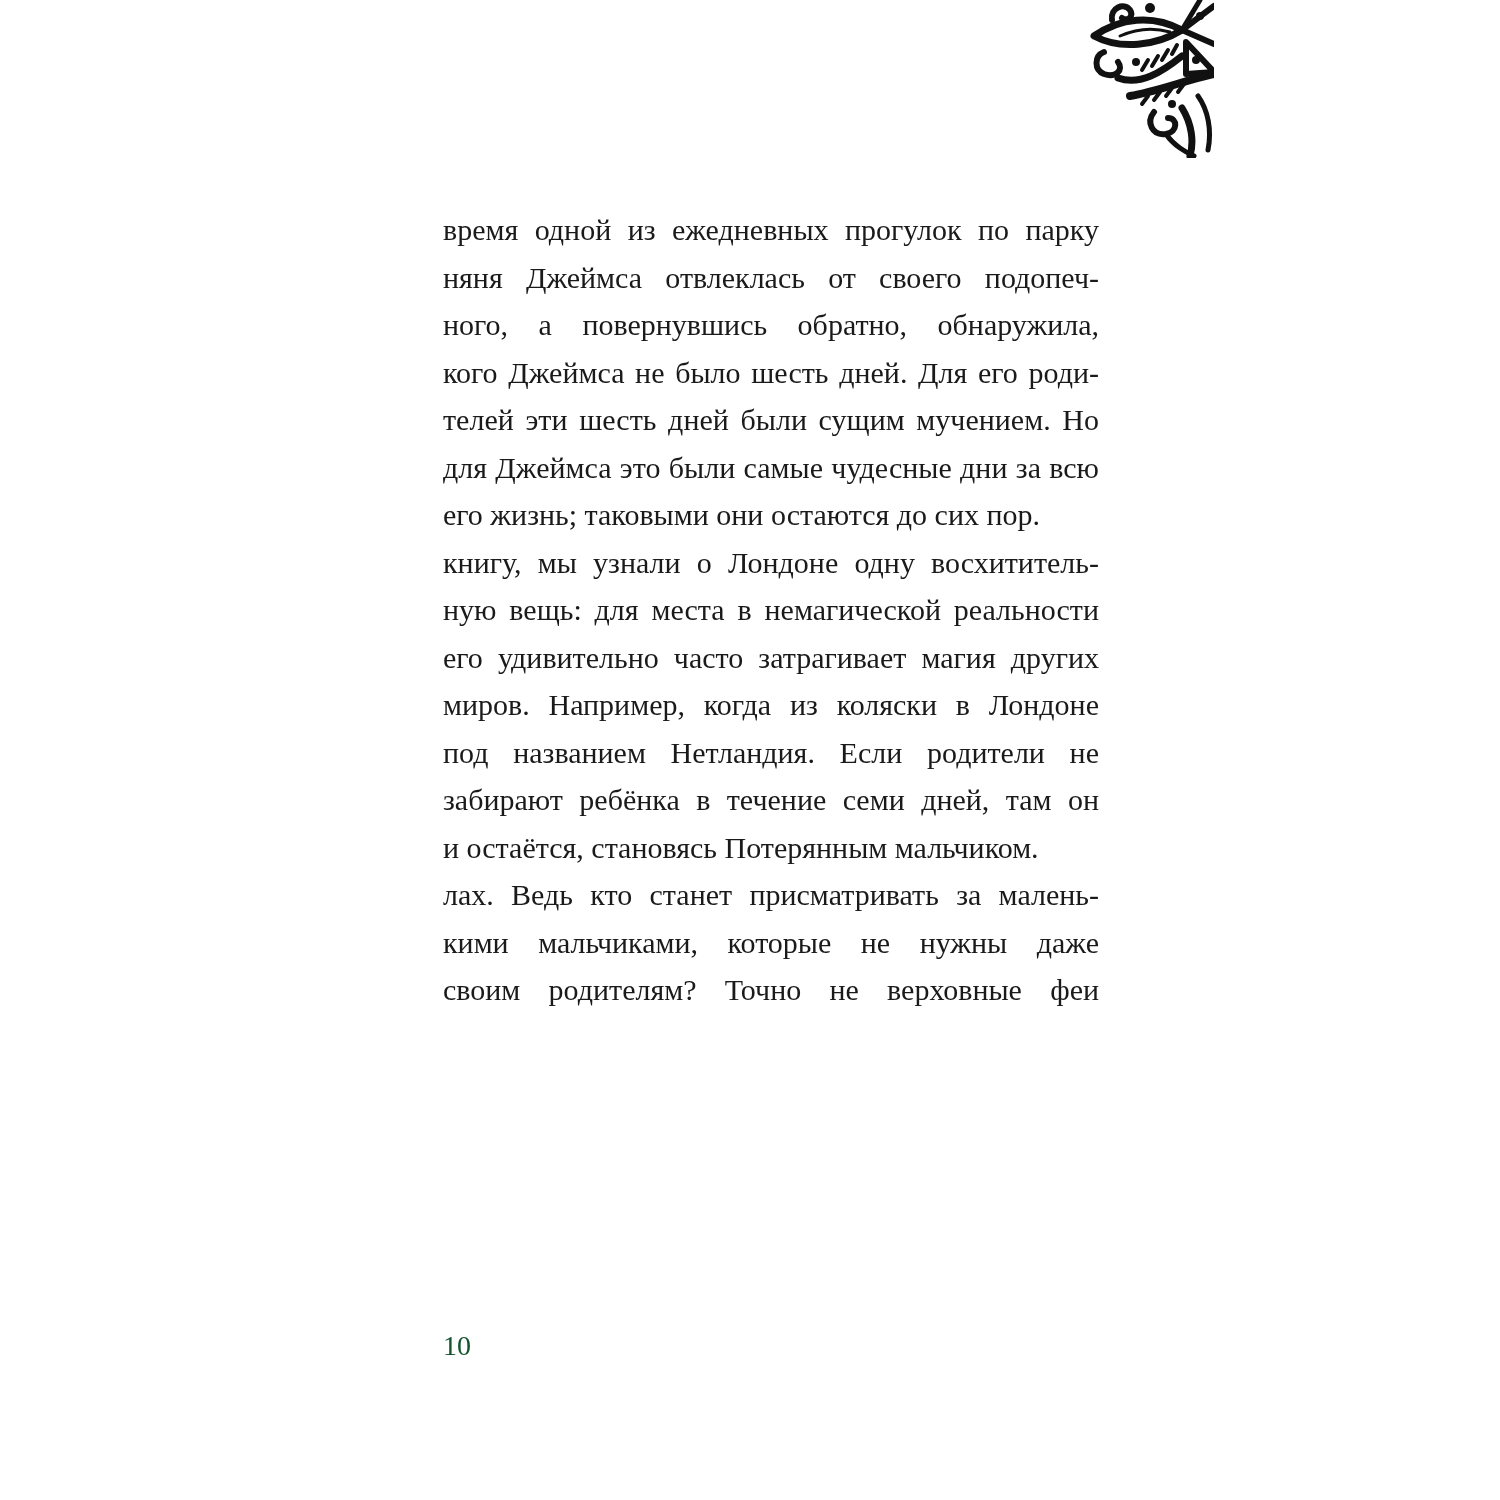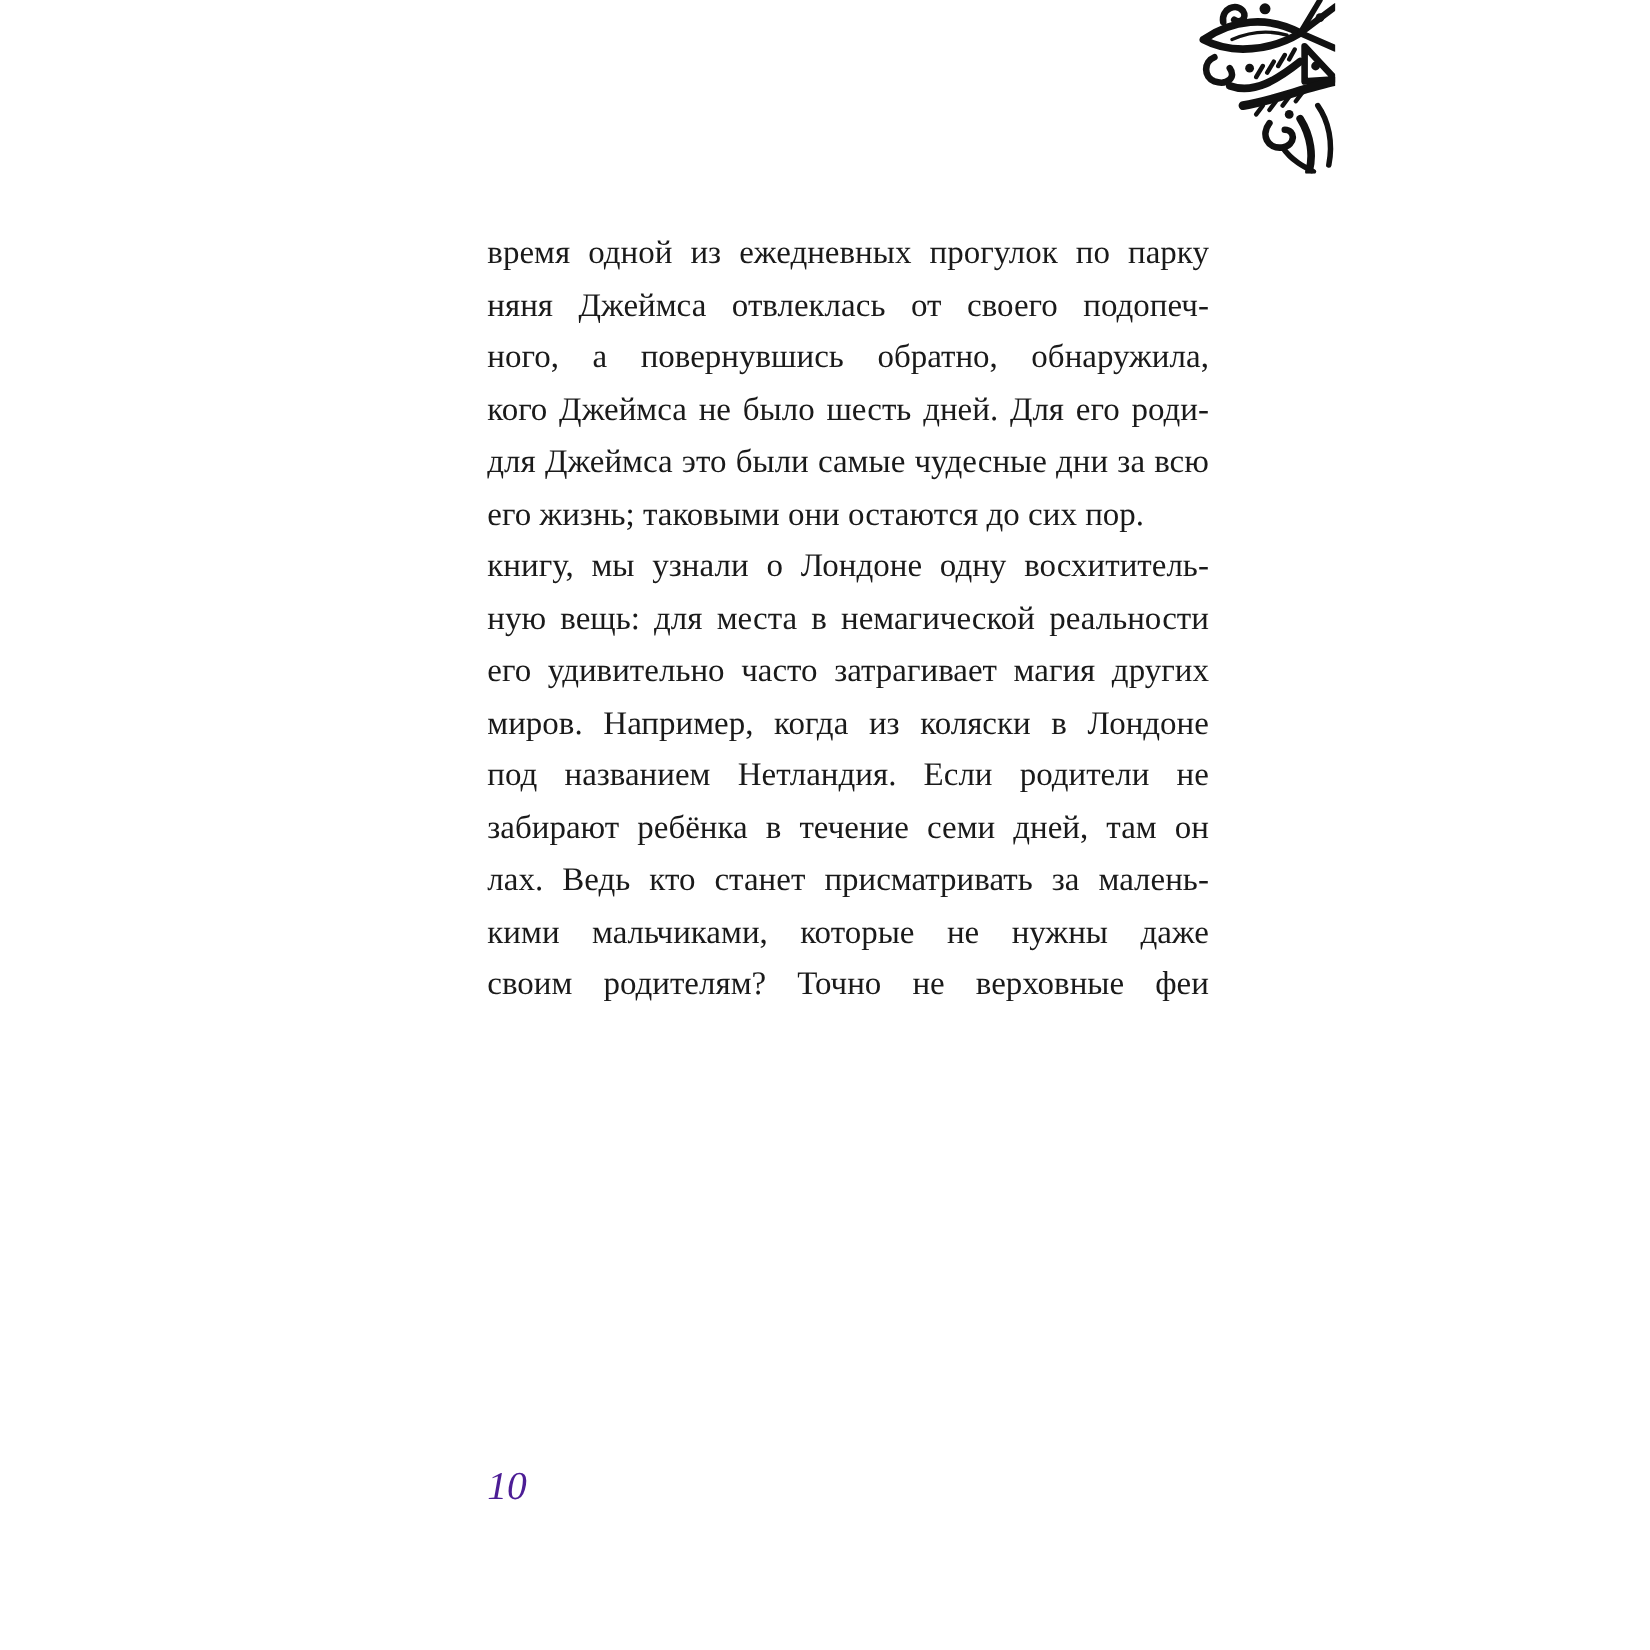--- a/index.html
+++ b/index.html
@@ -20,21 +20,21 @@
   .line {
     height: 47.5px; line-height: 47.5px;
     white-space: nowrap;
     text-align: justify; text-align-last: justify;
   }
   .line.last { text-align-last: left; }
   .line.indent { padding-left: 49px; }
   .page-number {
     position: absolute; left: 443px; top: 1330px;
     font-family: "Liberation Serif", "DejaVu Serif", serif;
-    font-style: italic; font-size: 36px; color: #4c1d95;
+    font-size: 28px; color: #14532d;
   }
 </style>
 </head>
 <body>
 
 <div class="page">
 
   <div class="ornament">
     <svg width="124" height="158" viewBox="0 0 124 158" xmlns="http://www.w3.org/2000/svg">
       <g fill="none" stroke="#111" stroke-linecap="round" stroke-linejoin="round">
@@ -70,29 +70,31 @@
     </svg>
   </div>
 
   <div class="text-block">
 
     <div class="line">время одной из ежедневных прогулок по парку</div>
     <div class="line">няня Джеймса отвлеклась от своего подопеч-</div>
     <div class="line">ного, а повернувшись обратно, обнаружила,</div>
 
     <div class="line">кого Джеймса не было шесть дней. Для его роди-</div>
+    <div class="line">телей эти шесть дней были сущим мучением. Но</div>
     <div class="line">для Джеймса это были самые чудесные дни за всю</div>
     <div class="line last">его жизнь; таковыми они остаются до сих пор.</div>
 
     <div class="line">книгу, мы узнали о Лондоне одну восхититель-</div>
     <div class="line">ную вещь: для места в немагической реальности</div>
     <div class="line">его удивительно часто затрагивает магия других</div>
     <div class="line">миров. Например, когда из коляски в Лондоне</div>
     <div class="line">под названием Нетландия. Если родители не</div>
     <div class="line">забирают ребёнка в течение семи дней, там он</div>
+    <div class="line last">и остаётся, становясь Потерянным мальчиком.</div>
 
     <div class="line">лах. Ведь кто станет присматривать за малень-</div>
     <div class="line">кими мальчиками, которые не нужны даже</div>
     <div class="line">своим родителям? Точно не верховные феи</div>
   </div>
 
   <div class="page-number">10</div>
 </div>
 
 </body></html>

